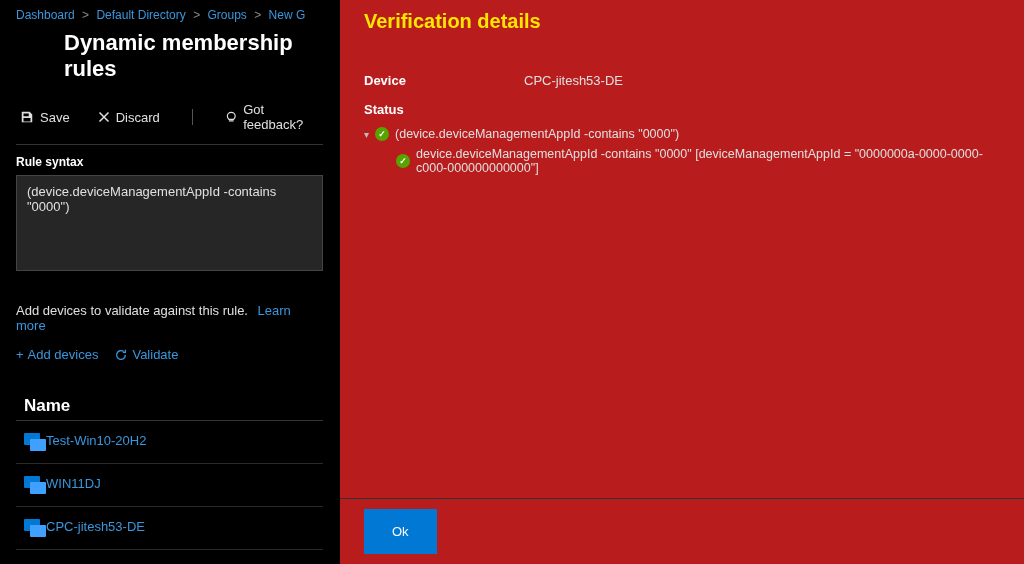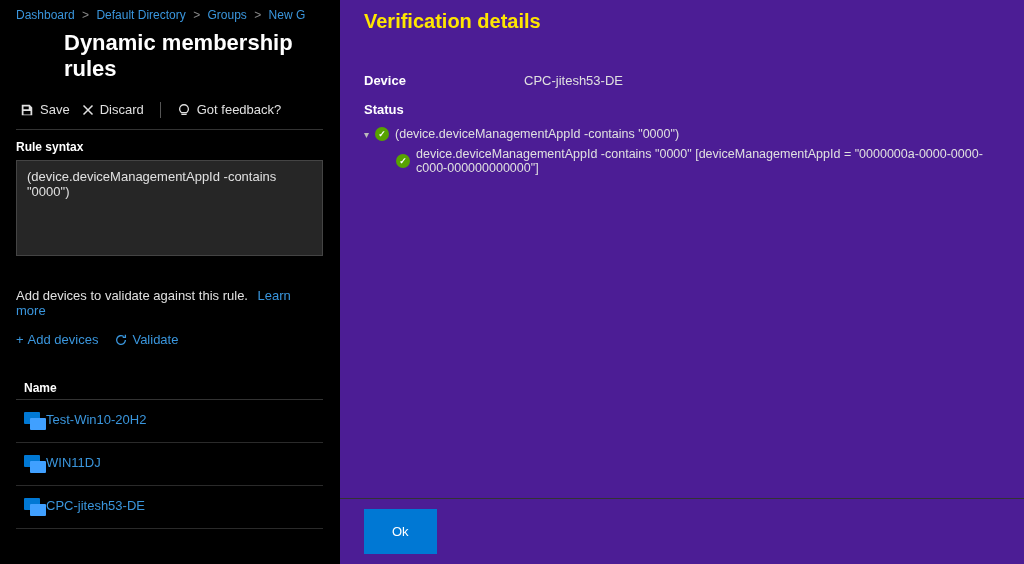--- a/index.html
+++ b/index.html
@@ -1,43 +1,43 @@
 <!DOCTYPE html>
 <html><head>
 <meta charset="utf-8">
 <style>
   * { box-sizing: border-box; margin: 0; padding: 0; }
   body { font-family: "Segoe UI", Arial, sans-serif; background: #1a1a1a; color: #e0e0e0; width: 1024px; height: 564px; overflow: hidden; }
   .app { display: flex; width: 100%; height: 100%; }
   .left { width: 340px; background: #000000; padding: 8px 16px 0 16px; display: flex; flex-direction: column; border-right: 1px solid #000; }
-  .right { flex: 1; background: #4c1d95; display: flex; flex-direction: column; position: relative; }
+  .right { flex: 1; background: #b91c1c; display: flex; flex-direction: column; position: relative; }
 
   .breadcrumb { font-size: 12px; color: #3a96dd; margin-bottom: 8px; white-space: nowrap; overflow: hidden; }
   .breadcrumb a { color: #3a96dd; text-decoration: none; }
   .breadcrumb .sep { color: #888; margin: 0 4px; }
   .page-title { font-size: 22px; font-weight: 600; color: #fff; margin-bottom: 18px; margin-left: 48px; }
 
-  .toolbar { display: flex; align-items: center; gap: 4px; padding-bottom: 10px; border-bottom: 1px solid #333; margin-bottom: 10px; }
+  .toolbar { display: flex; align-items: center; gap: 20px; padding-bottom: 10px; border-bottom: 1px solid #333; margin-bottom: 10px; }
   .toolbar .btn { display: inline-flex; align-items: center; gap: 6px; font-size: 13px; color: #e0e0e0; cursor: pointer; padding: 2px 4px; }
   .toolbar .divider { width: 1px; height: 16px; background: #555; margin: 0 8px; }
 
   .tabs { display: flex; gap: 22px; margin-bottom: 14px; font-size: 13px; }
   .tab { color: #e0e0e0; cursor: pointer; padding-bottom: 2px; }
   .tab.active { color: #ffe600; border-bottom: 2px solid #ffe600; font-weight: 600; }
 
   .label { font-size: 12px; font-weight: 600; color: #fff; margin-bottom: 6px; }
   .rule-box { background: #262626; border: 1px solid #444; padding: 8px 10px; font-size: 13px; color: #e0e0e0; min-height: 96px; margin-bottom: 32px; }
 
   .hint-row { font-size: 13px; margin-bottom: 14px; }
   .hint-row .link { color: #3a96dd; cursor: pointer; margin-left: 6px; }
 
   .actions { display: flex; gap: 16px; margin-bottom: 24px; }
   .actions .act { display: inline-flex; align-items: center; gap: 4px; color: #3a96dd; font-size: 13px; cursor: pointer; }
 
-  .table-head { font-size: 12px; font-weight: 600; color: #fff; border-bottom: 1px solid #333; padding: 10px 8px 4px 8px; }
+  .table-head { font-size: 17px; font-weight: 600; color: #fff; border-bottom: 1px solid #333; padding: 10px 8px 4px 8px; }
   .dev-list { }
   .dev-item { display: flex; align-items: flex-start; padding: 12px 8px; border-bottom: 1px solid #2a2a2a; cursor: pointer; }
   .dev-item span.name { color: #3a96dd; font-size: 13px; }
   .dev-icon { width: 22px; height: 18px; position: relative; }
   .dev-icon .back { position: absolute; left: 0; top: 0; width: 16px; height: 12px; background: #0078d4; border-radius: 1px; }
   .dev-icon .front { position: absolute; left: 6px; top: 6px; width: 16px; height: 12px; background: #40a0ff; border-radius: 1px; }
 
   
   .right-inner { padding: 10px 24px 0 24px; flex: 1; overflow: hidden; }
   .verif-title { color: #ffe600; font-size: 20px; font-weight: 600; margin-bottom: 40px; }

